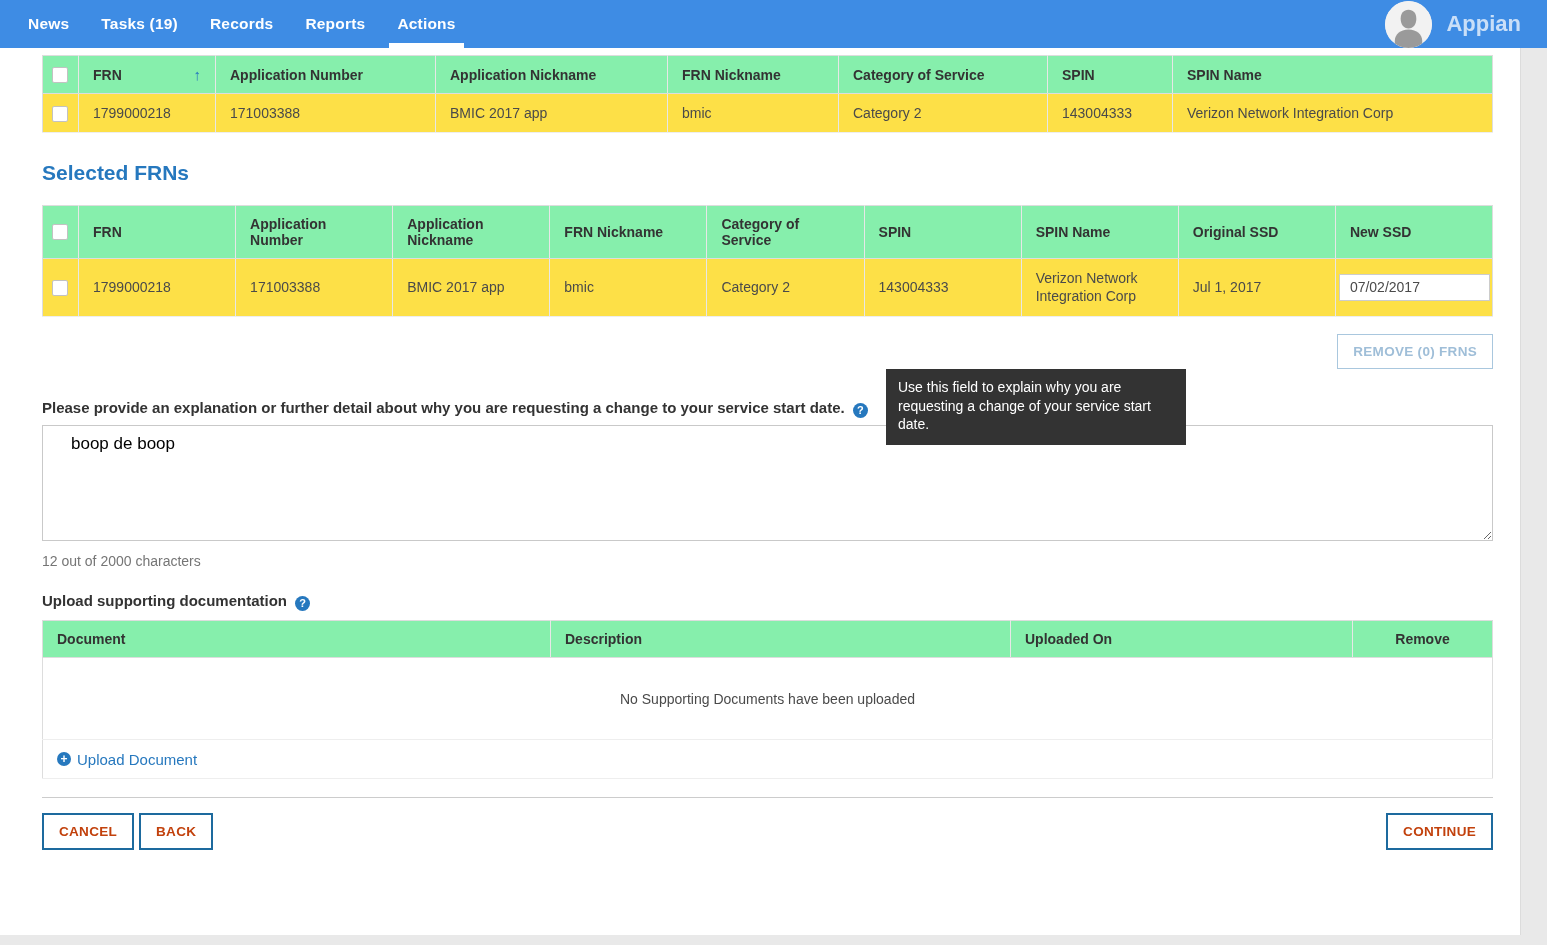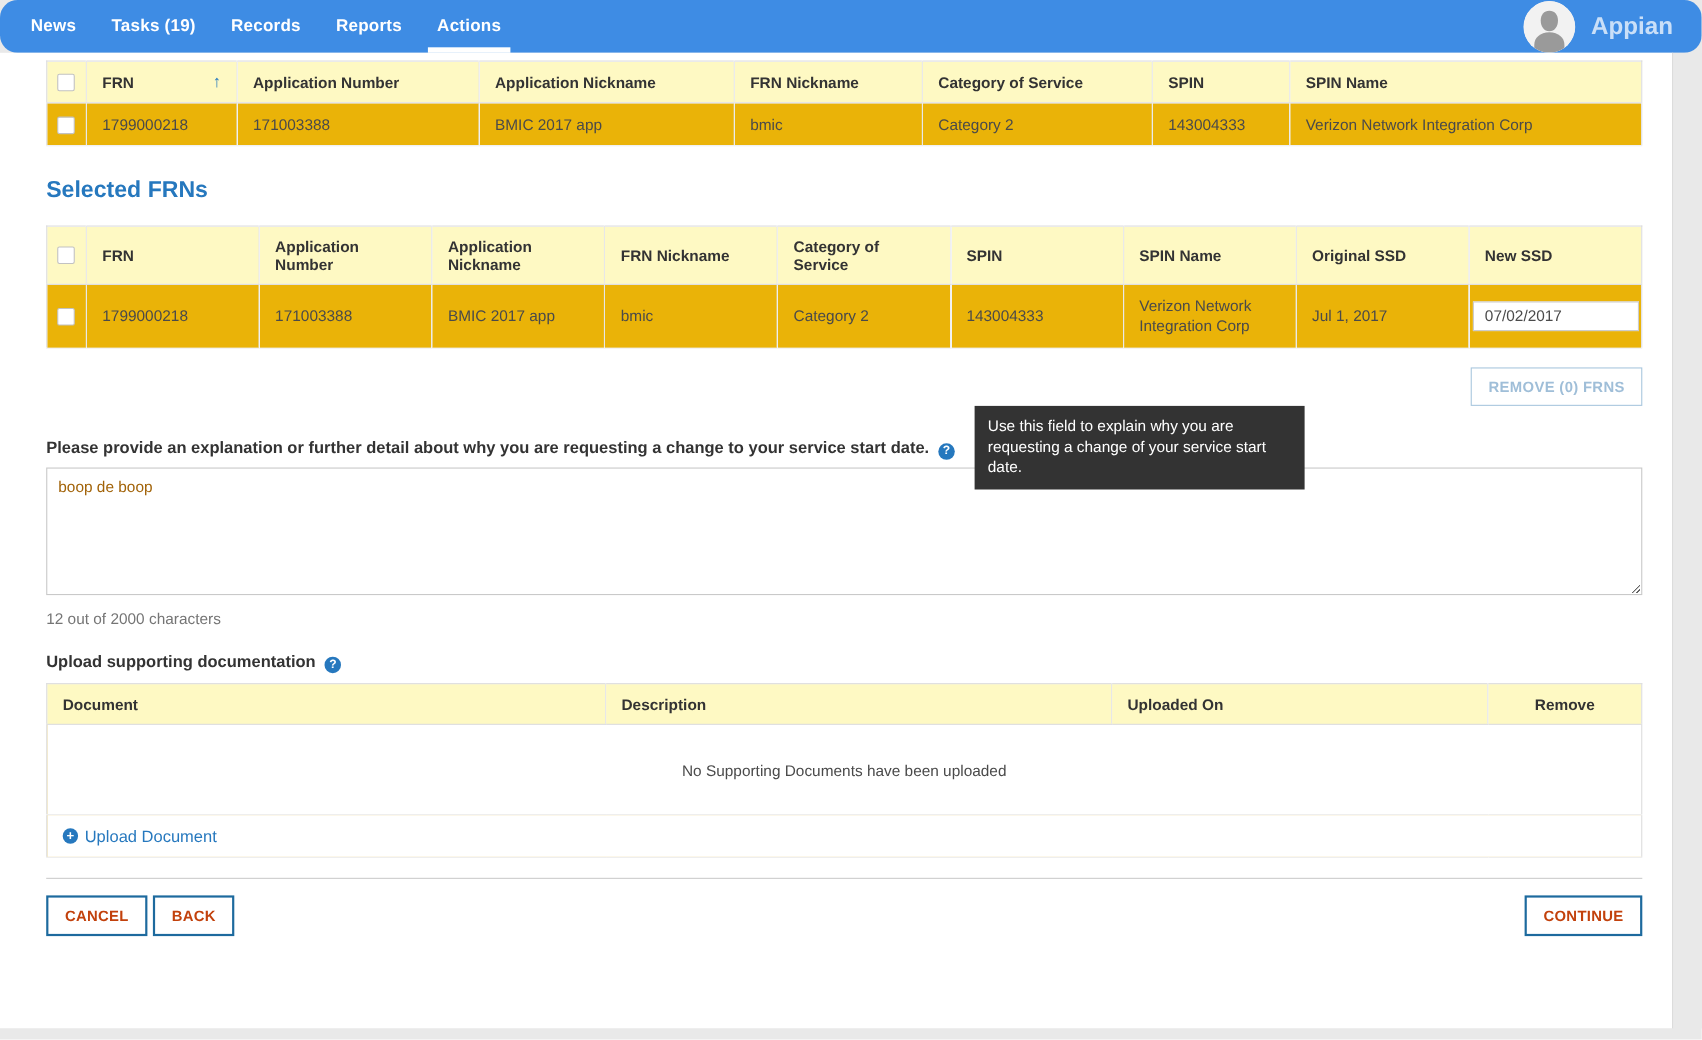--- a/index.html
+++ b/index.html
@@ -1,21 +1,21 @@
 <!DOCTYPE html>
 <html><head>
 <meta charset="utf-8">
 <style>
   * { box-sizing: border-box; margin: 0; padding: 0; }
   html, body { background: #e9e9e9; font-family: "Liberation Sans", sans-serif; color: #4a4a4a; }
 
   
   .topnav {
     height: 48px; background: #3e8ce4; display: flex; align-items: stretch;
-    justify-content: space-between; padding: 0 14px 0 12px; border-radius: 16px;
+    justify-content: space-between; padding: 0 14px 0 12px;
   }
   .nav-items { display: flex; align-items: stretch; }
   .nav-item {
     position: relative; display: flex; align-items: center; padding: 0 16px;
     color: #ffffff; font-size: 15.5px; font-weight: 700; cursor: pointer;
     text-decoration: none; letter-spacing: .2px;
   }
   .nav-item.active::after {
     content: ""; position: absolute; left: 8px; right: 8px; bottom: 0; height: 5px;
     background: #ffffff;
@@ -34,23 +34,23 @@
     padding: 7px 27px 46px 42px;
   }
   .side-strip { flex: 1 1 auto; background: #e9e9e9; border-left: 1px solid #dcdcdc; }
 
   
   table.grid { width: 100%; border-collapse: collapse; table-layout: fixed; border: 1px solid #dddddd; }
   table.grid th, table.grid td {
     border-left: 1px solid #e7e7e7; font-size: 14px; text-align: left;
     vertical-align: middle; padding: 10px 14px; color: #4a4a4a; overflow: hidden;
   }
-  table.grid th { background: #fef9c3; font-weight: 700; color: #333333; border-bottom: 1px solid #dddddd; }
+  table.grid th { background: #86efac; font-weight: 700; color: #333333; border-bottom: 1px solid #dddddd; }
   table.grid th:first-child, table.grid td:first-child { border-left: none; }
-  table.grid tbody tr { background: #eab308; }
+  table.grid tbody tr { background: #fde047; }
   table.grid td { border-bottom: 1px solid #eeeeee; }
   .cb {
     display: inline-block; width: 16px; height: 16px; background: #ffffff;
     border: 1px solid #c2c2c2; border-radius: 2px; vertical-align: middle; cursor: pointer;
   }
   .th-flex { display: flex; align-items: center; justify-content: space-between; }
   .sort-arrow { color: #2678be; font-weight: 700; font-size: 15px; }
 
   
   .btn-row { display: flex; }
@@ -71,22 +71,22 @@
     background: #2678be; color: #ffffff; font-size: 11px; font-weight: 700;
     text-align: center; line-height: 15px; margin-left: 4px; cursor: pointer; vertical-align: -1px;
   }
   .tooltip {
     position: absolute; left: 844px; top: -30px; width: 300px; z-index: 10;
     background: #333333; color: #ffffff; font-size: 14px; font-weight: 400;
     line-height: 1.32; padding: 9px 12px 11px 12px;
   }
   textarea.explain {
     width: 100%; height: 116px; margin-top: 7px; border: 1px solid #c9c9c9;
-    font-family: "Liberation Sans", sans-serif; font-size: 14px; color: #a16207;
-    padding: 8px 10px; outline: none; background: #fff;
+    font-family: "Liberation Sans", sans-serif; font-size: 17px; color: #000000;
+    padding: 8px 28px; outline: none; background: #fff;
   }
   .char-count { font-size: 14px; color: #757575; margin-top: 8px; }
 
   .upload-label { margin-top: 23px; font-size: 15px; font-weight: 700; color: #333333; margin-bottom: 9px; }
 
   
   .empty-cell { text-align: center !important; height: 82px; background: #ffffff !important; border-left: none !important; }
   .upload-row td { background: #ffffff; border-top: 1px solid #dddddd; border-left: none !important; padding: 11px 14px; }
   .upload-link { color: #2678be; font-size: 15px; text-decoration: none; cursor: pointer; display: inline-flex; align-items: center; gap: 6px; }
   .plus-icon {

